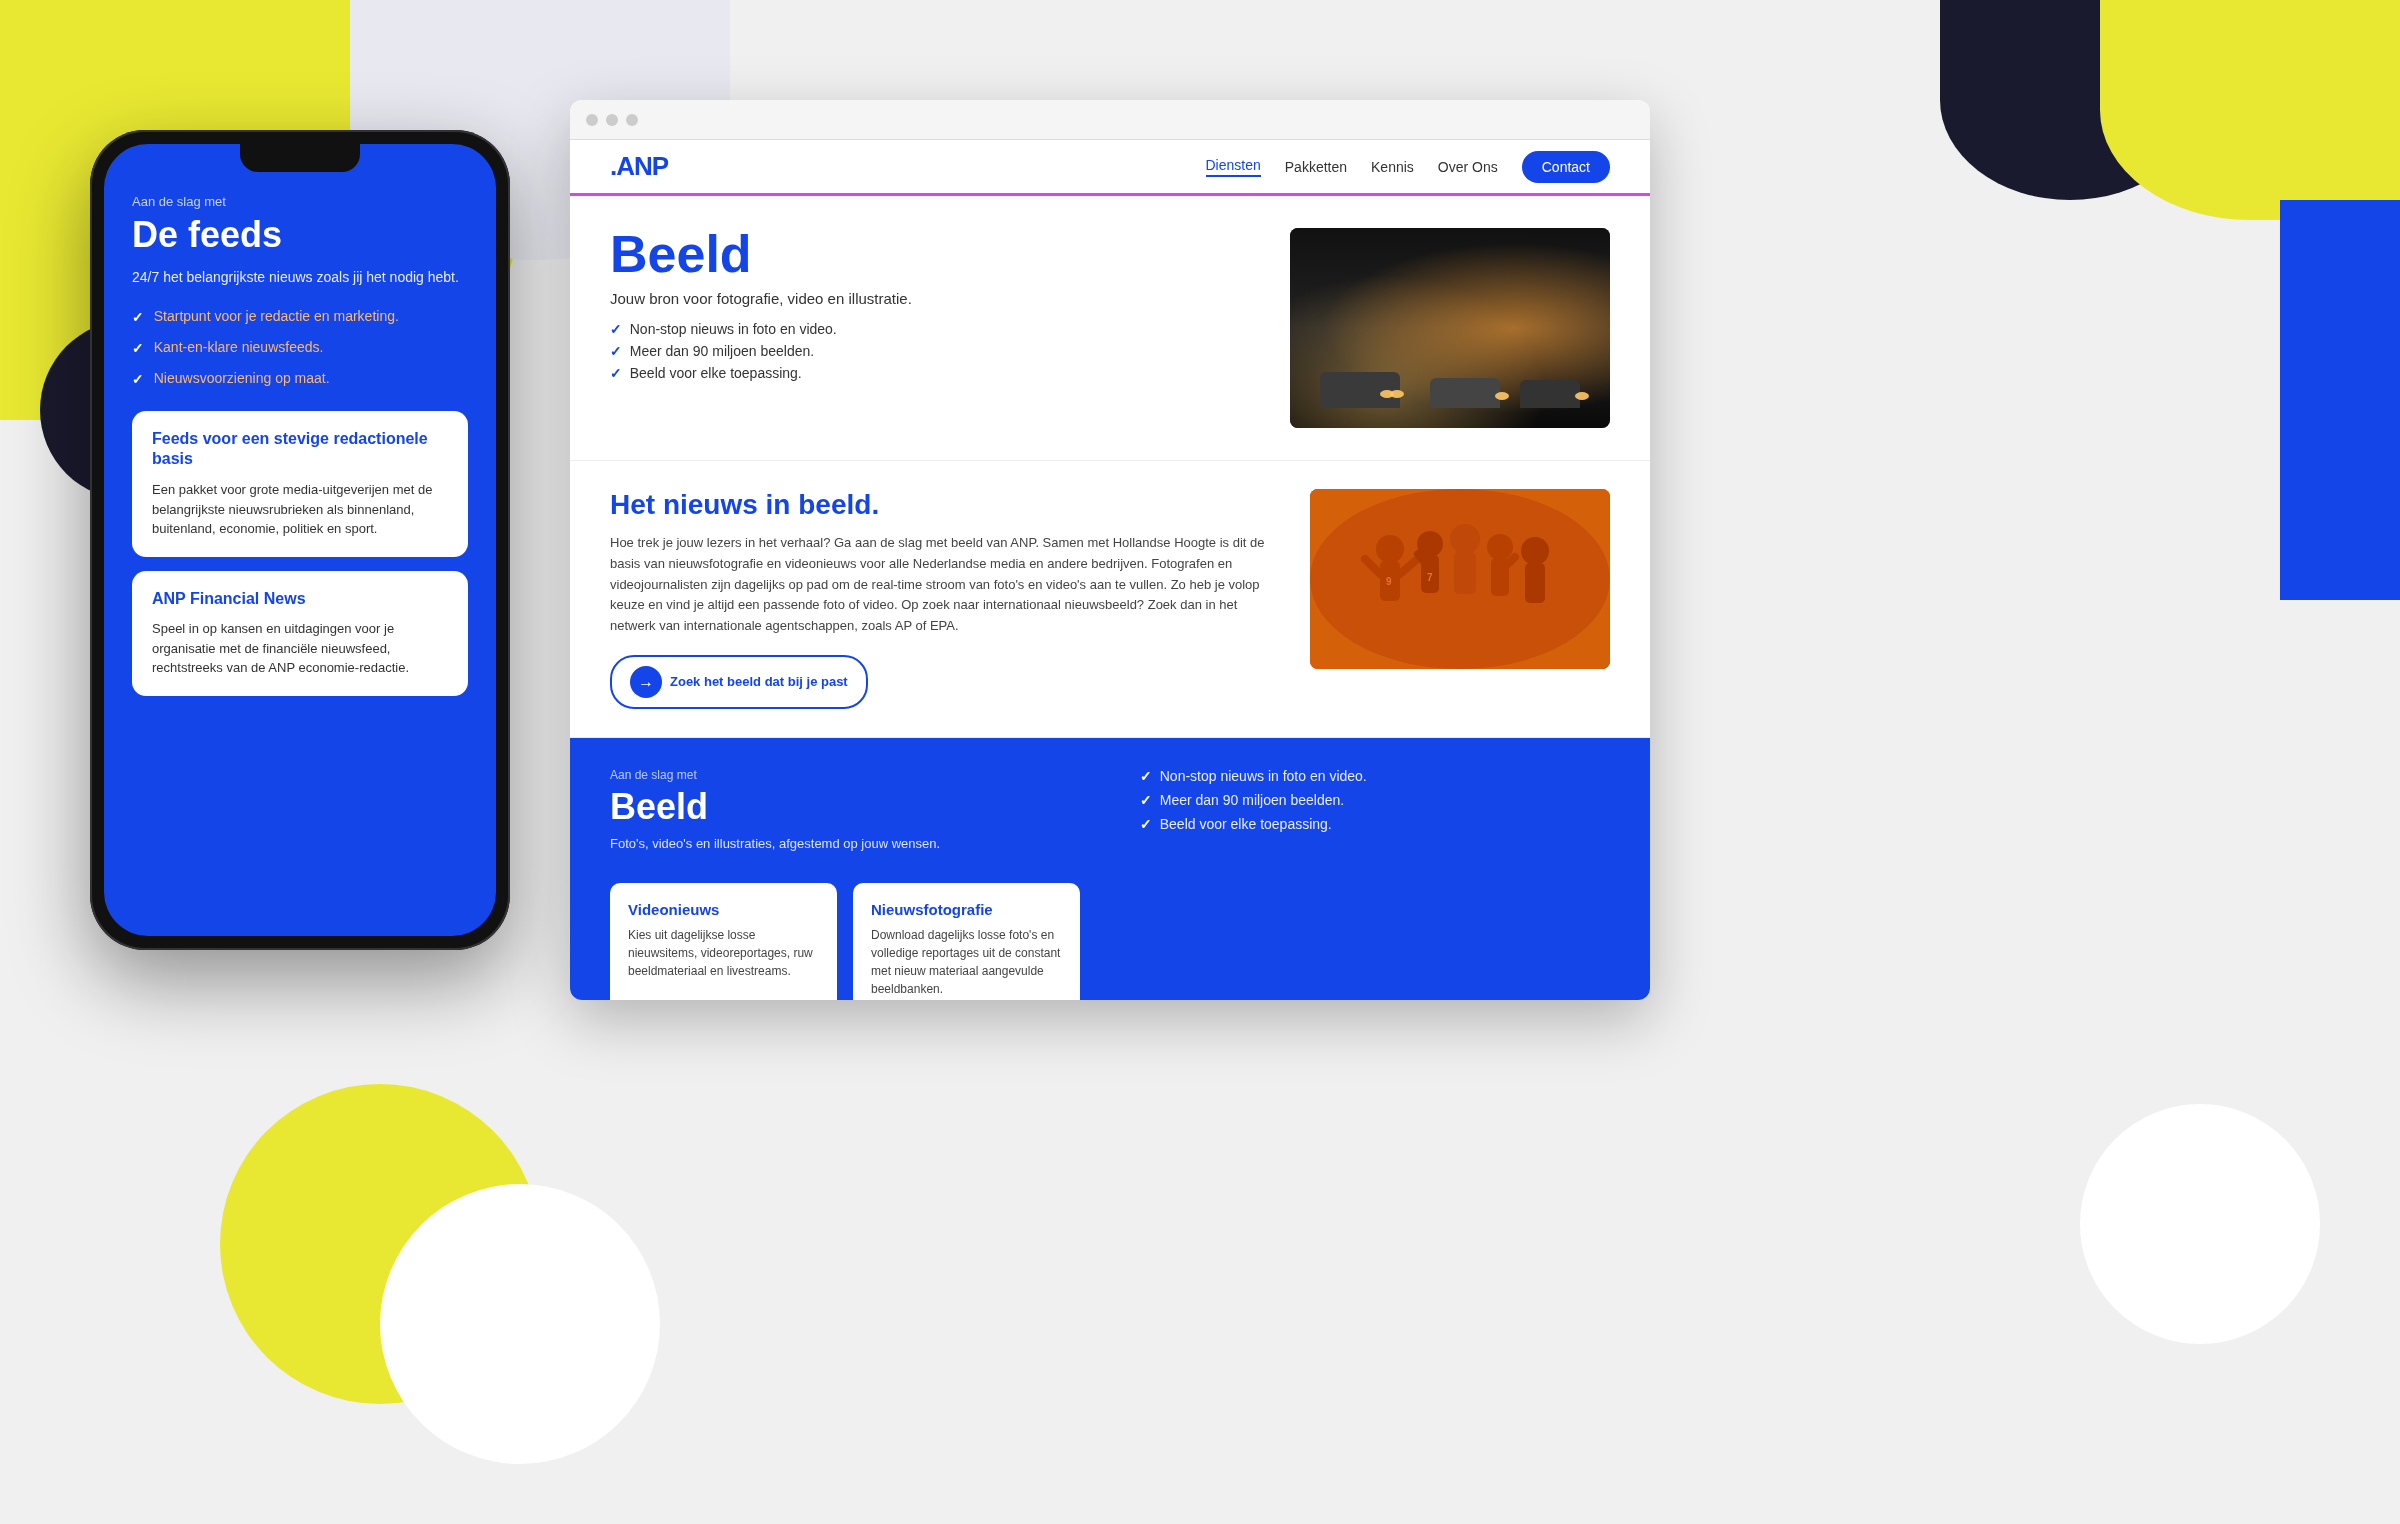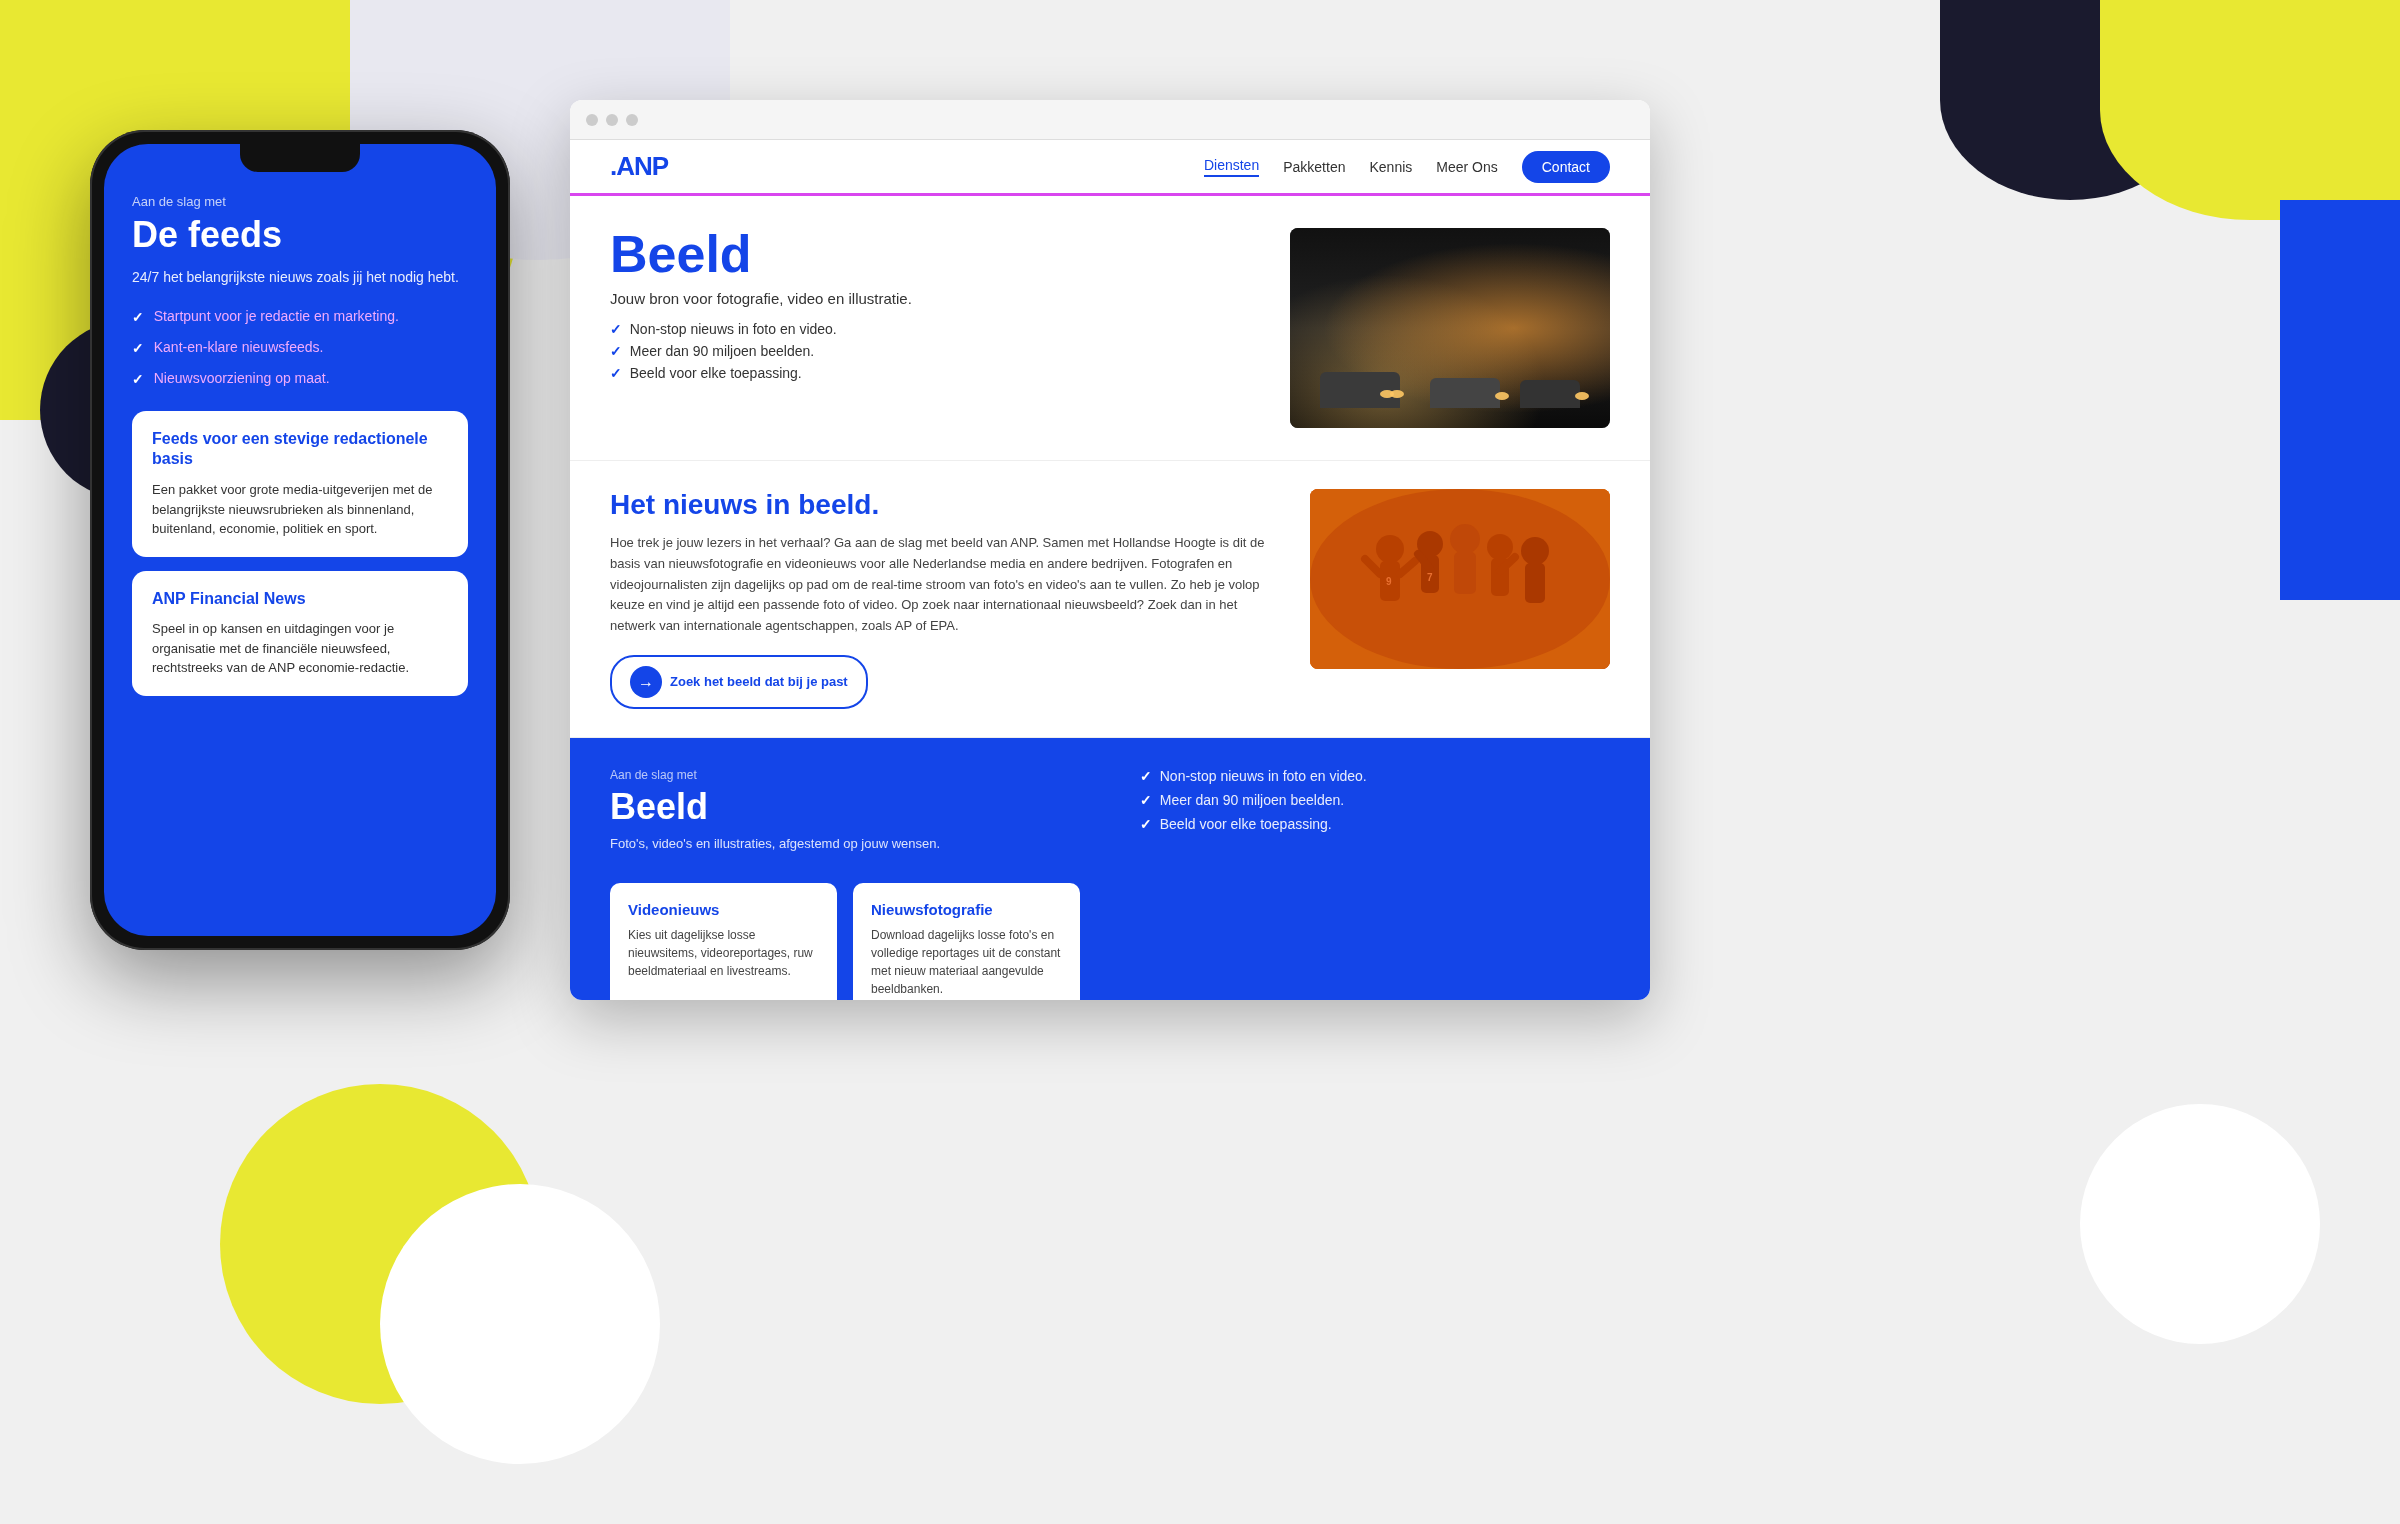--- a/index.html
+++ b/index.html
@@ -145,21 +145,21 @@
       color: rgba(255,255,255,0.9);
       margin-bottom: 20px;
       line-height: 1.5;
     }
     .phone-checklist {
       list-style: none;
       margin-bottom: 24px;
     }
     .phone-checklist li {
       font-size: 14px;
-      color: #f0abfc;
+      color: #fdba74;
       margin-bottom: 14px;
       display: flex;
       align-items: flex-start;
       gap: 10px;
     }
     .phone-checklist li::before {
       content: "✓";
       color: #fff;
       font-weight: bold;
       flex-shrink: 0;
@@ -551,21 +551,21 @@
   </div>
 
   <div class="browser-body">
 
     <nav class="anp-nav">
       <div class="anp-logo">.ANP</div>
       <div class="anp-nav-links">
         <a class="anp-nav-link active">Diensten</a>
         <a class="anp-nav-link">Pakketten</a>
         <a class="anp-nav-link">Kennis</a>
-        <a class="anp-nav-link">Meer Ons</a>
+        <a class="anp-nav-link">Over Ons</a>
         <button class="anp-contact-btn">Contact</button>
       </div>
     </nav>
 
     <div class="anp-hero">
       <div class="anp-hero-content">
         <h1 class="anp-hero-title">Beeld</h1>
         <p class="anp-hero-subtitle">Jouw bron voor fotografie, video en illustratie.</p>
         <ul class="anp-checklist">
           <li>Non-stop nieuws in foto en video.</li>

